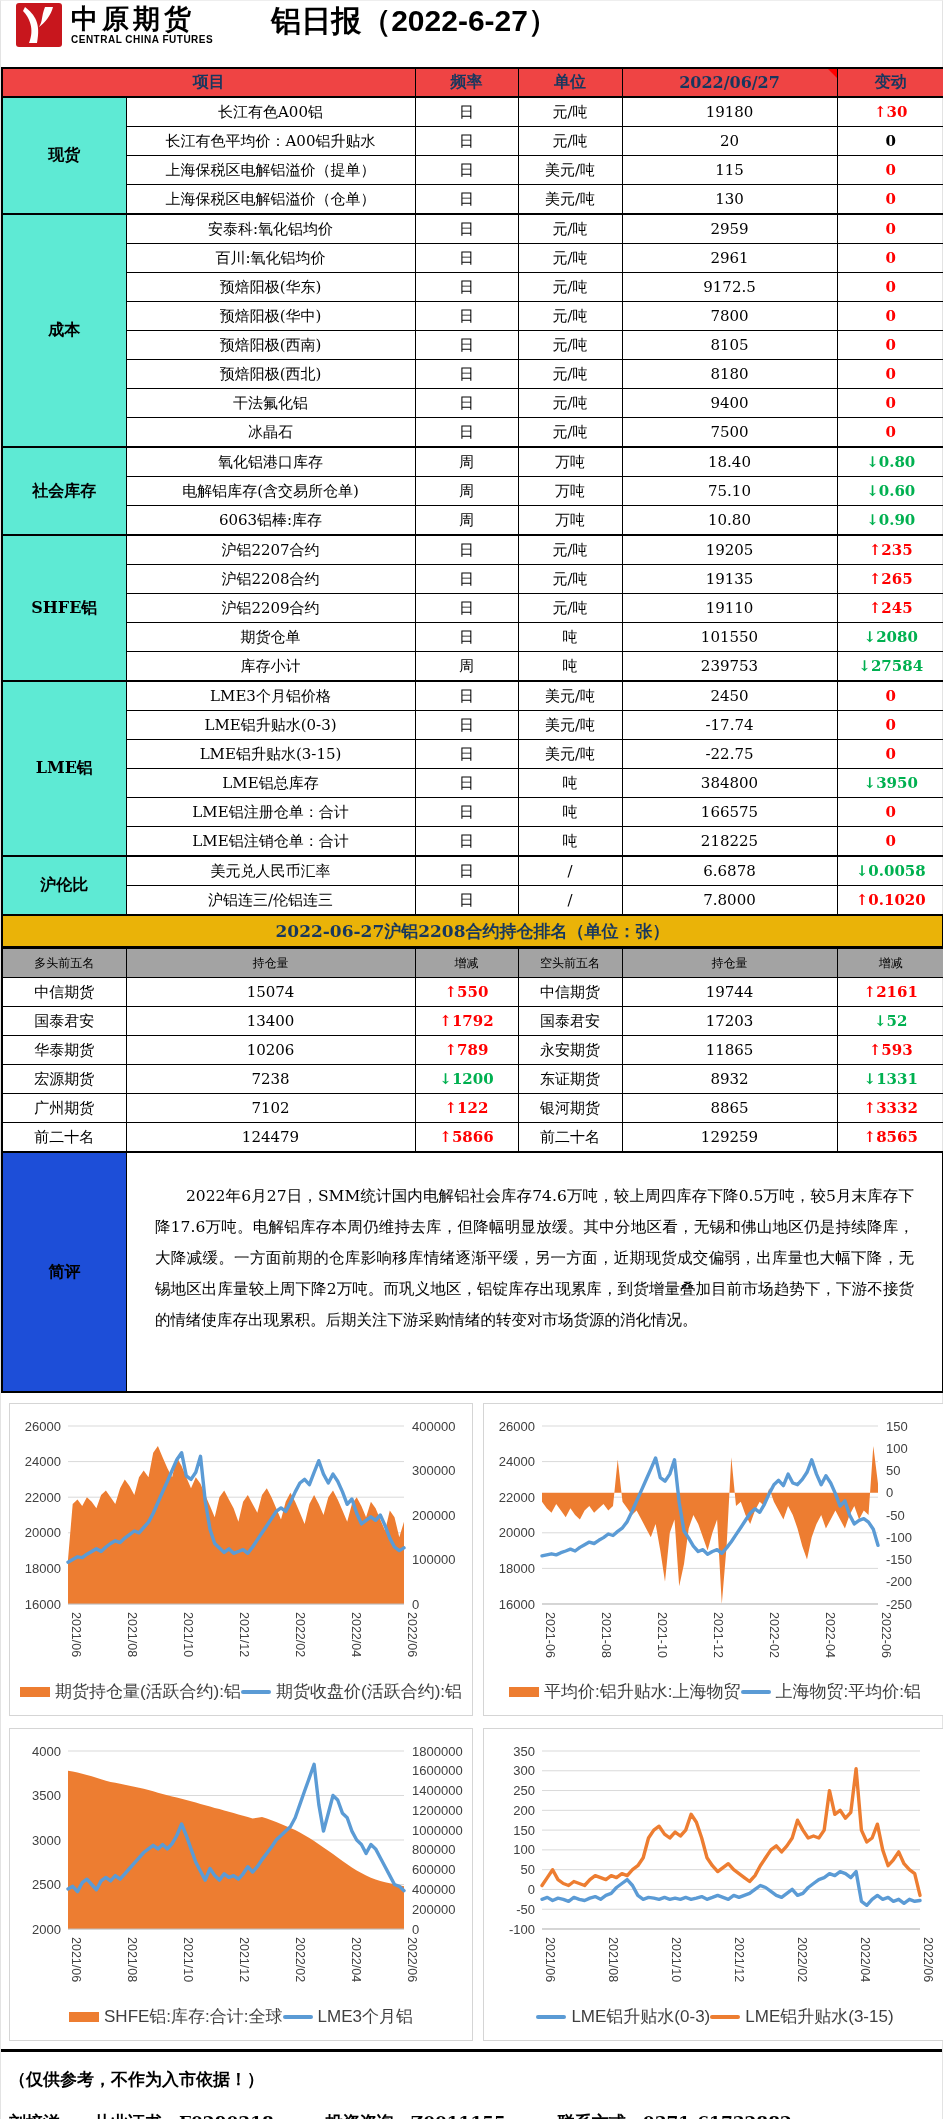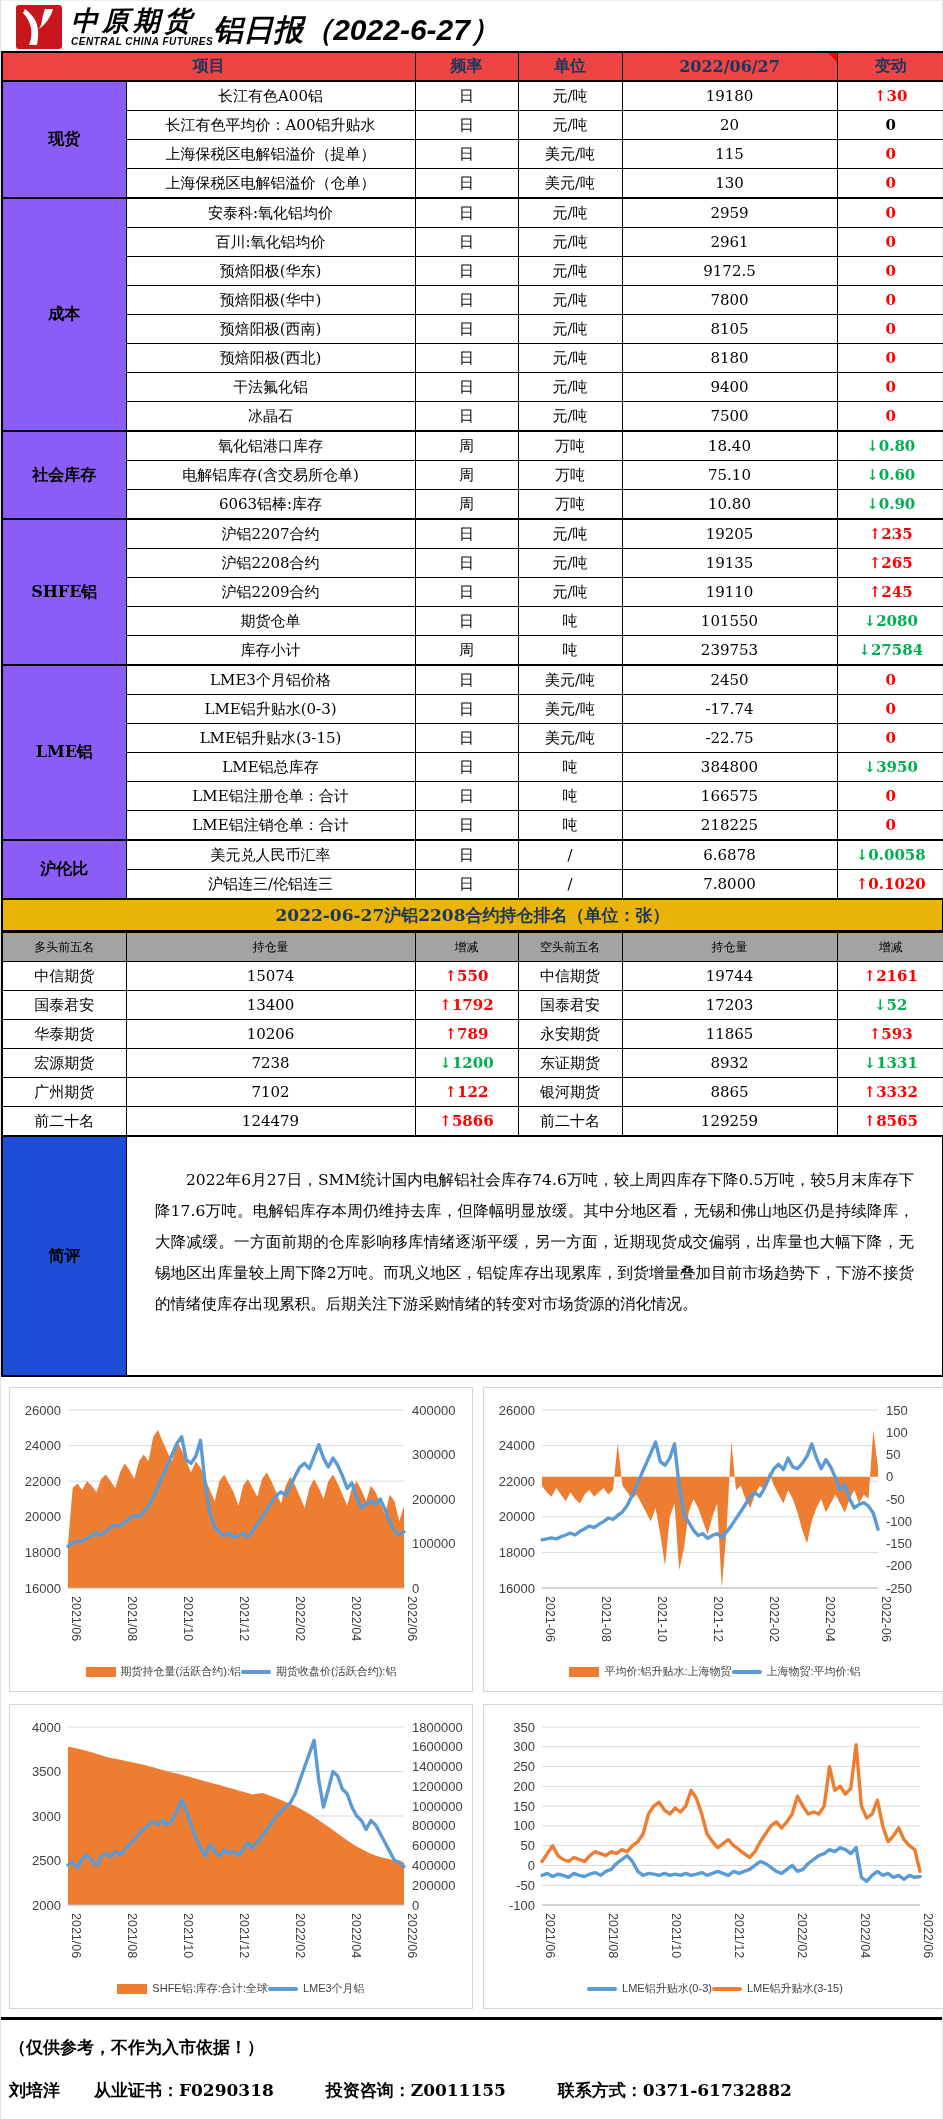--- a/index.html
+++ b/index.html
@@ -1,32 +1,32 @@
 <!DOCTYPE html>
 <html><head>
 <meta charset="utf-8">
 <style>
   html,body{margin:0;padding:0;background:#fff;color:#000;}
   body{width:943px;font-family:"Liberation Sans",sans-serif;}
   .page{width:941px;border-left:1px solid #e3e3e3;border-right:1px solid #e3e3e3;border-top:1px solid #eee;}
   
-  .rep-header{display:flex;align-items:flex-end;height:50px;padding-left:14px;font-style:italic;}
+  .rep-header{display:flex;align-items:flex-start;height:66px;padding-left:14px;}
   .logo-wrap{display:flex;align-items:center;}
   .logo-text{margin-left:8px;}
   .logo-cn{font-family:"DejaVu Serif","Liberation Serif",serif;font-weight:bold;font-size:27px;letter-spacing:4px;line-height:1.05;}
   .logo-en{font-size:10px;font-weight:bold;letter-spacing:.5px;}
-  .rep-title{font-size:30px;font-weight:bold;font-family:"Liberation Sans",sans-serif;}
+  .rep-title{margin-left:58px;font-size:30px;font-weight:bold;font-family:"Liberation Sans",sans-serif;}
   
   table.dtable{width:943px;border-collapse:collapse;table-layout:fixed;
     font-family:"DejaVu Serif","Liberation Serif",serif;font-size:15px;border:2px solid #000;}
   table.dtable th{background:#ef4444;color:#17375E;font-size:16px;font-weight:bold;
     height:25px;border:1px solid #000;position:relative;}
   table.dtable td{border:1px solid #000;height:28px;text-align:center;padding:0 2px;
     white-space:nowrap;overflow:hidden;}
-  td.cat{background:#8b5cf6;font-weight:bold;font-size:16px;}
+  td.cat{background:#5eead4;font-weight:bold;font-size:16px;}
   tr.gfirst td{border-top:2px solid #000;}
   .up{color:#FF0000;font-weight:bold;}
   .down{color:#00B050;font-weight:bold;}
   .flat-red{color:#FF0000;font-weight:bold;}
   .flat{color:#000;font-weight:bold;}
   .tri{position:absolute;top:0;right:0;width:0;height:0;border-top:9px solid #FF0000;border-left:9px solid transparent;}
   
   .banner{height:30px;background:#eab308;color:#17375E;font-weight:bold;font-size:17px;
     display:flex;align-items:center;justify-content:center;border:2px solid #000;border-top:none;width:939px;
     font-family:"DejaVu Serif","Liberation Serif",serif;}
@@ -35,21 +35,21 @@
   
   .comment{display:flex;border:2px solid #000;border-top:none;width:939px;min-height:238px;}
   .comment-label{width:123px;background:#1d4ed8;display:flex;align-items:center;justify-content:center;
     font-weight:bold;font-size:16px;border-right:1px solid #000;font-family:"DejaVu Serif","Liberation Serif",serif;}
   .comment-text{flex:1;padding:28px 28px 18px 28px;font-size:15.5px;line-height:2.0;
     font-family:"DejaVu Serif","Liberation Serif",serif;text-align:justify;text-indent:2em;}
   
   .charts{display:grid;grid-template-columns:1fr 1fr;gap:12px 10px;margin:10px 8px 8px 8px;}
   .chart-panel{border:1px solid #d5d5d5;background:#fff;padding:8px 2px 2px 2px;}
   .legend{display:flex;justify-content:center;align-items:center;
-    font-size:11px;color:#3f3f3f;padding:4px 0 10px 0;}
+    font-size:17px;color:#3f3f3f;padding:4px 0 10px 0;}
   .legend-item{display:flex;align-items:center;gap:5px;white-space:nowrap;}
   
   .rep-footer{margin-top:4px;border-top:3px solid #000;border-bottom:2px solid #000;
     padding:16px 10px 22px 8px;font-family:"DejaVu Serif","Liberation Serif",serif;font-weight:bold;font-size:17px;}
   .rep-footer .l1{margin-bottom:20px;}
   .rep-footer span{margin-right:46px;}
   .rep-footer span:first-child{margin-right:28px;}
 </style>
 </head>
 <body>

